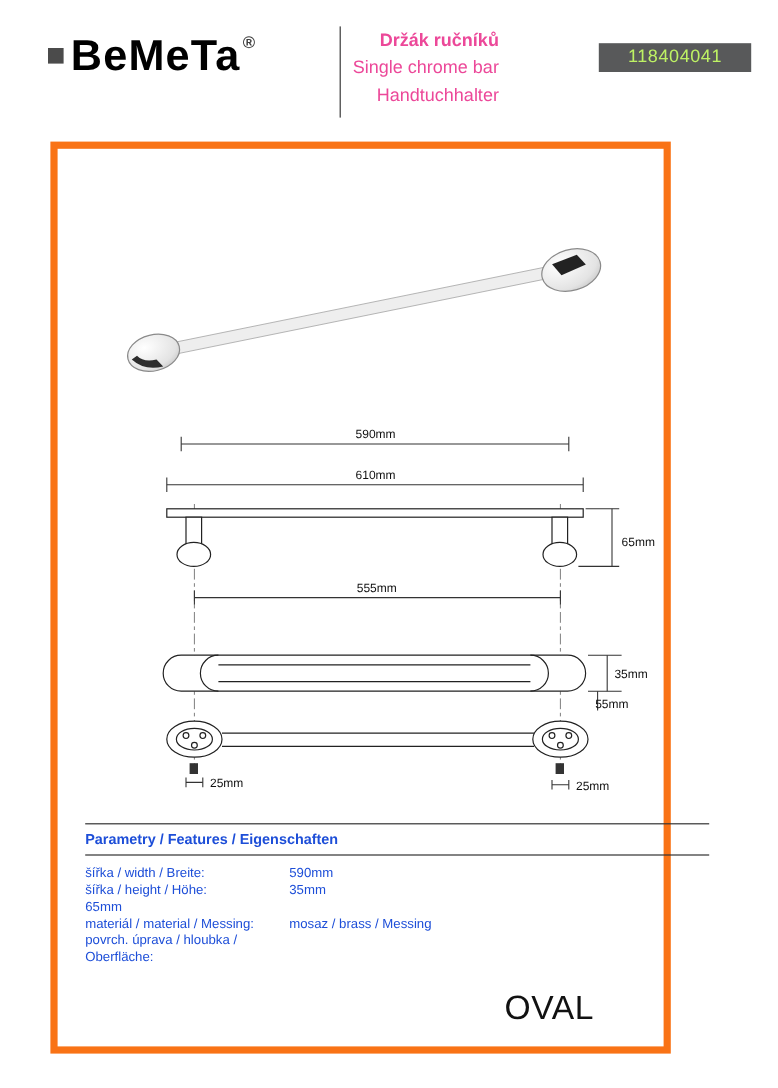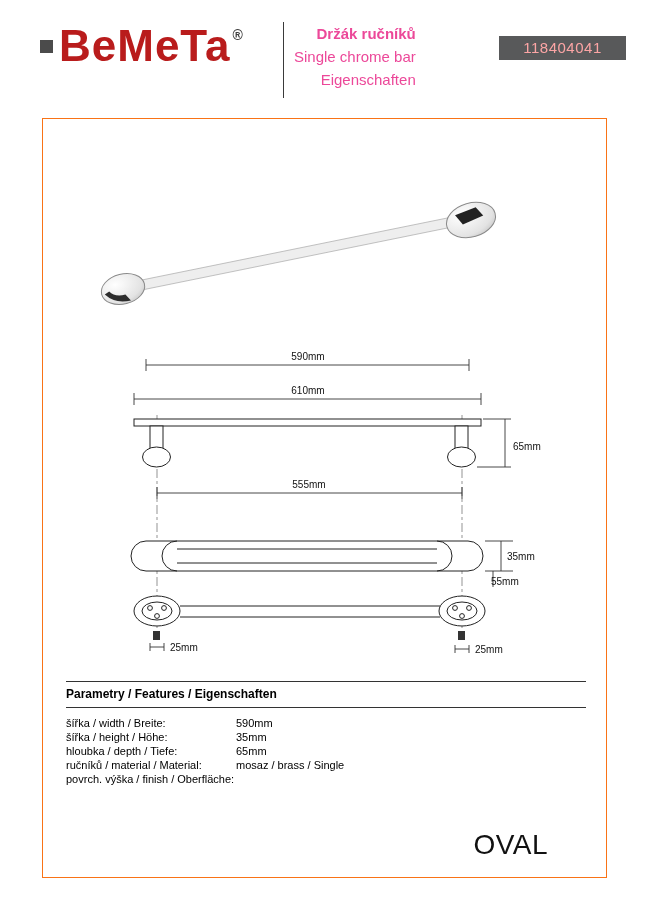--- a/index.html
+++ b/index.html
@@ -4,40 +4,40 @@
 <style>
   * { margin:0; padding:0; box-sizing:border-box; }
   html,body { background:#ffffff; }
   body { font-family:"Liberation Sans", sans-serif; }
   .page { position:relative; width:648px; height:907px; background:#ffffff; overflow:hidden; }
 
   
   .header { position:absolute; left:40px; right:22px; top:24px; height:90px; }
   .logo { position:absolute; left:0; top:0; display:flex; align-items:flex-start; }
   .logo-square { width:13px; height:13px; background:#4b4b4b; margin:16px 6px 0 0; }
-  .logo-text { font-size:44px; font-weight:bold; color:#b91c1c; line-height:44px; letter-spacing:1px; }
+  .logo-text { font-size:36px; font-weight:bold; color:#000000; line-height:44px; letter-spacing:1px; }
   .logo-reg { font-size:14px; color:#3e3e3e; margin-top:3px; margin-left:2px; font-weight:bold; }
   .names-divider { position:absolute; left:243px; top:-2px; height:76px; width:1px; background:#3a3a3a; }
   .names { position:absolute; left:254px; top:-2px; color:#ec4899; font-size:15px;text-align:right; }
   .names div { line-height:23px; }
   .name-cs { font-weight:bold; }
-  .code-badge { position:absolute; right:0; top:12px; background:#58595a; color:#fca5a5;
+  .code-badge { position:absolute; right:0; top:12px; background:#58595a; color:#bef264;
                 font-size:15px; line-height:24px; height:24px; padding:0 14px; min-width:127px;
                 text-align:center; letter-spacing:0.5px; }
 
   
-  .sheet { position:absolute; left:42px; top:118px; width:565px; height:760px; border:1px solid #f97316; background:#fff; }
+  .sheet { position:absolute; left:42px; top:118px; width:517px; height:760px; border:6px solid #f97316; background:#fff; }
   .drawing { position:absolute; left:0; top:0; }
 
   .dim line { stroke:#333; stroke-width:0.9; }
   .dim text { fill:#111; font-size:10px; stroke:none; font-family:"Liberation Sans", sans-serif; }
   .view { fill:#ffffff; stroke:#222; stroke-width:1; }
 
   
-  .params { position:absolute; left:23px; width:520px; top:562px; color:#000000; }
+  .params { position:absolute; left:23px; width:520px; top:562px; color:#1d4ed8; }
   .params-title { border-top:1px solid #333; border-bottom:1px solid #333; padding:5px 0 6px;
                   font-weight:bold; font-size:12px; }
   .params-table { padding-top:8px; }
   .param-row { display:flex; font-size:11px; line-height:14px; }
   .param-label { width:170px; }
 
   .series { position:absolute; right:58px; bottom:16px; font-size:28px; color:#111; letter-spacing:0.5px; }
 </style>
 </head>
 <body>
@@ -47,21 +47,21 @@
   <div class="header">
     <div class="logo">
       <span class="logo-square"></span>
       <span class="logo-text">BeMeTa</span>
       <span class="logo-reg">®</span>
     </div>
     <div class="names-divider"></div>
     <div class="names">
       <div class="name-cs">Držák ručníků</div>
       <div class="name-en">Single chrome bar</div>
-      <div class="name-de">Eigenschaften</div>
+      <div class="name-de">Handtuchhalter</div>
     </div>
     <div class="code-badge">118404041</div>
   </div>
 
   <div class="sheet">
 
     <svg class="drawing" width="563" height="560" viewBox="0 0 563 560">
       <defs>
         <linearGradient id="gBar" x1="0" y1="0" x2="0" y2="1" gradientUnits="userSpaceOnUse">
           <stop offset="0" stop-color="#ffffff"></stop>
@@ -183,29 +183,28 @@
       <div class="params-table">
         <div class="param-row">
           <span class="param-label">šířka / width / Breite:</span>
           <span class="param-value">590mm</span>
         </div>
         <div class="param-row">
           <span class="param-label">šířka / height / Höhe:</span>
           <span class="param-value">35mm</span>
         </div>
         <div class="param-row">
-          <span class="param-label">hloubka / depth / Tiefe:</span>
           <span class="param-value">65mm</span>
         </div>
         <div class="param-row">
-          <span class="param-label">ručníků / material / Material:</span>
-          <span class="param-value">mosaz / brass / Single</span>
-        </div>
-        <div class="param-row">
-          <span class="param-label">povrch. výška / finish / Oberfläche:</span>
+          <span class="param-label">materiál / material / Messing:</span>
+          <span class="param-value">mosaz / brass / Messing</span>
+        </div>
+        <div class="param-row">
+          <span class="param-label">povrch. úprava / hloubka / Oberfläche:</span>
         </div>
       </div>
     </div>
 
     <div class="series">OVAL</div>
   </div>
 
 </div>
 
 </body></html>

